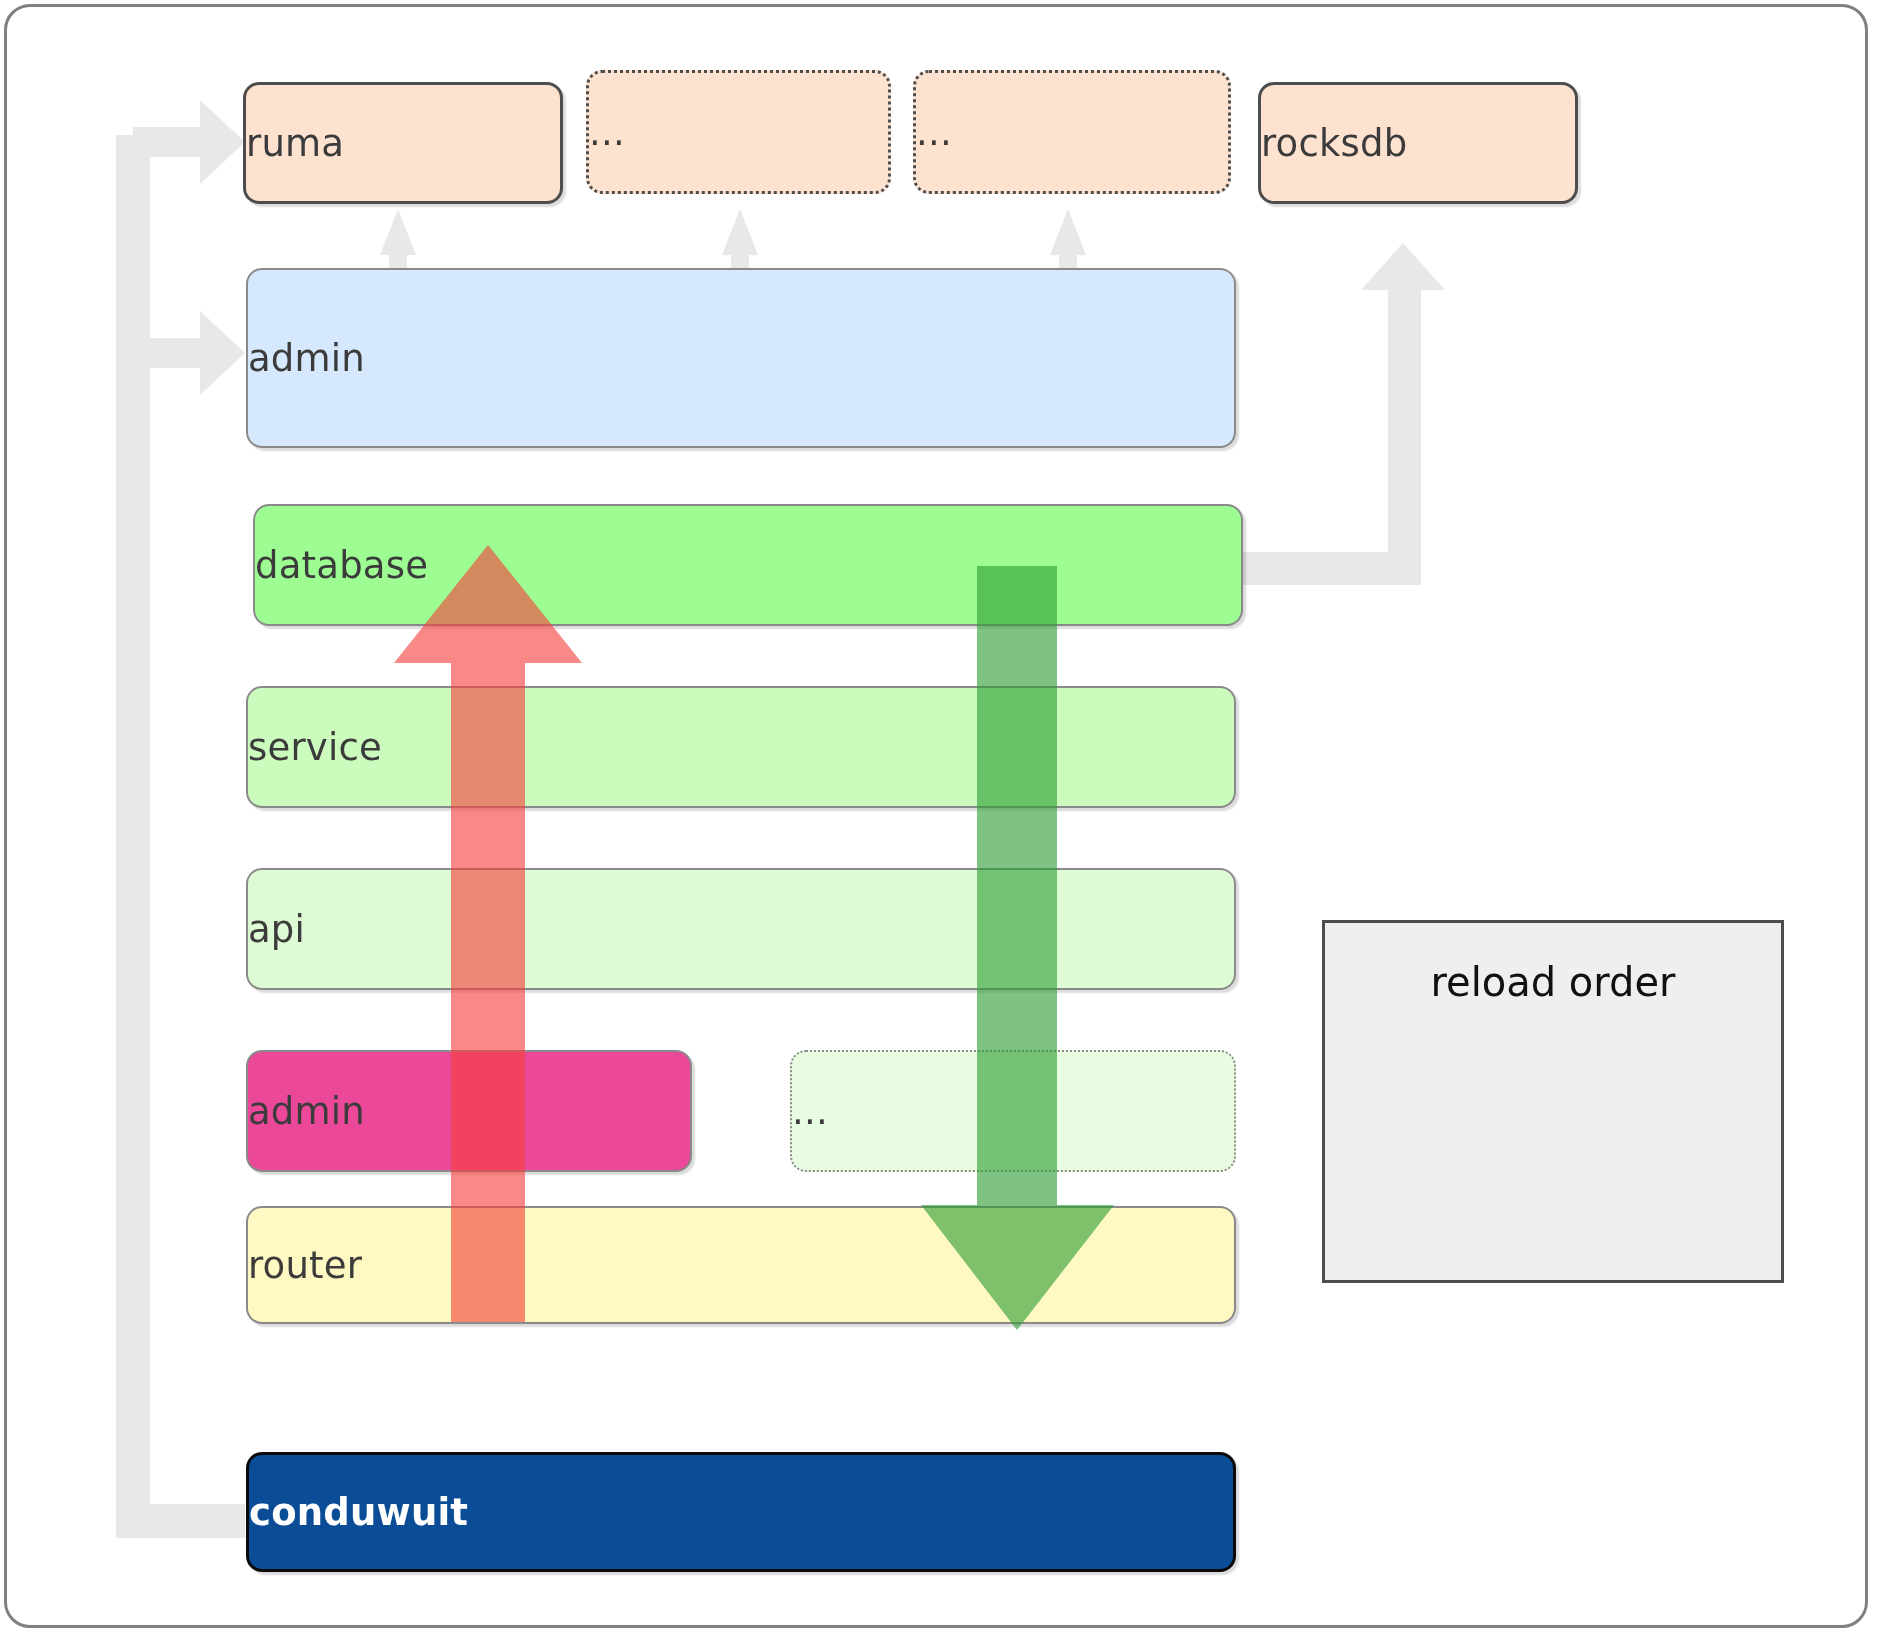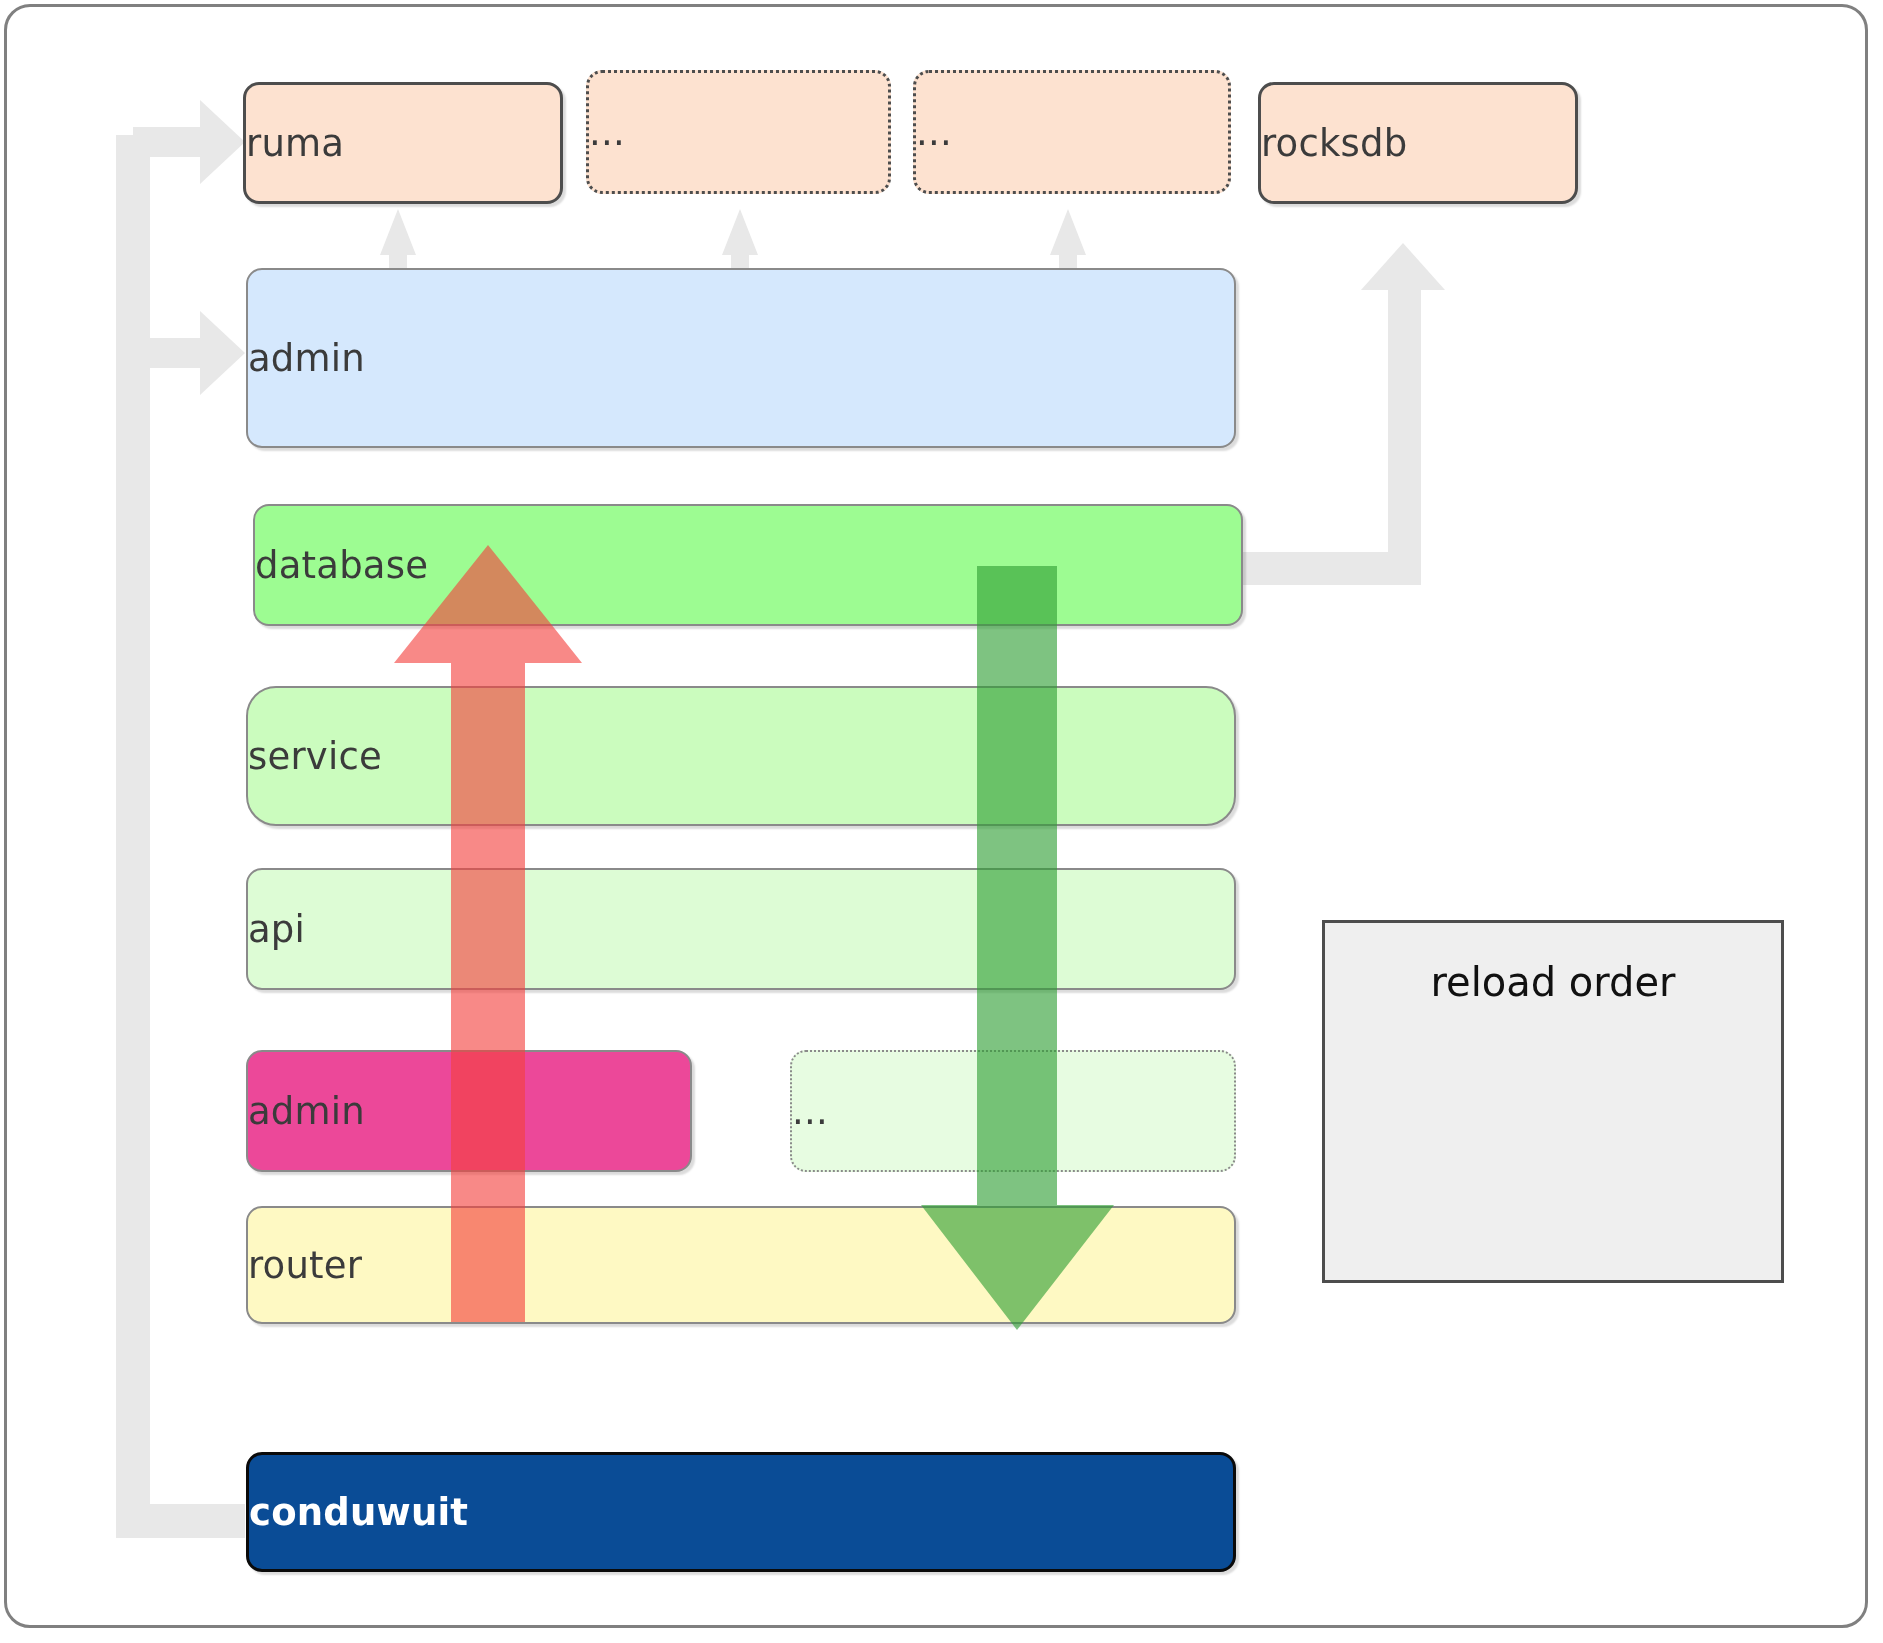--- a/index.html
+++ b/index.html
@@ -129,21 +129,21 @@
   </div>
 
   <div class="box rounded-lg solid-gray shadow-soft" style="left:246px; top:268px; width:990px; height:180px; background:#d5e8fd;">
     <span>admin</span>
   </div>
 
   <div class="box rounded-lg solid-gray shadow-soft" style="left:253px; top:504px; width:990px; height:122px; background:#9dfc92;">
     <span>database</span>
   </div>
 
-  <div class="box rounded-lg solid-gray shadow-soft" style="left:246px; top:686px; width:990px; height:140px; background:#cbfcbe;border-radius:30px;">
+  <div class="box rounded-lg solid-gray shadow-soft" style="left:246px; top:686px; width:990px; height:122px; background:#cbfcbe;">
     <span>service</span>
   </div>
 
   <div class="box rounded-lg solid-gray shadow-soft" style="left:246px; top:868px; width:990px; height:122px; background:#ddfcd5;">
     <span>api</span>
   </div>
 
   <div class="box rounded-lg solid-gray shadow-soft" style="left:246px; top:1050px; width:446px; height:122px; background:#ec4899;">
     <span>admin</span>
   </div>

